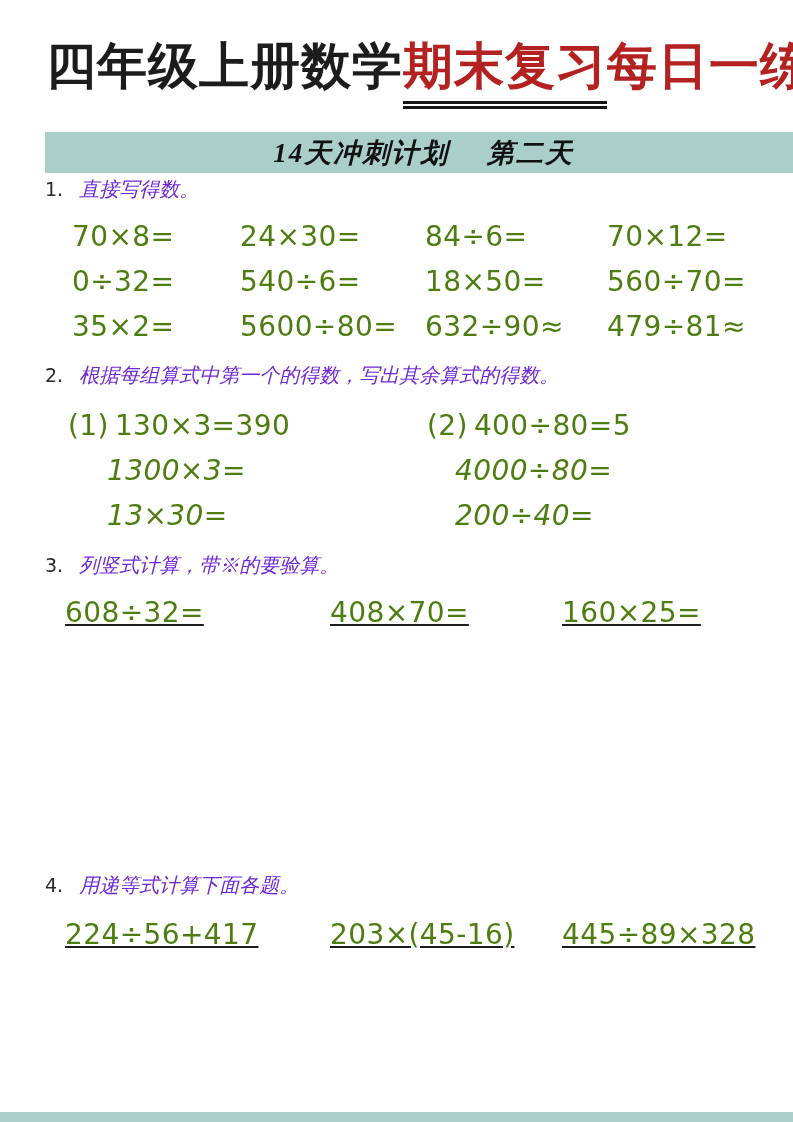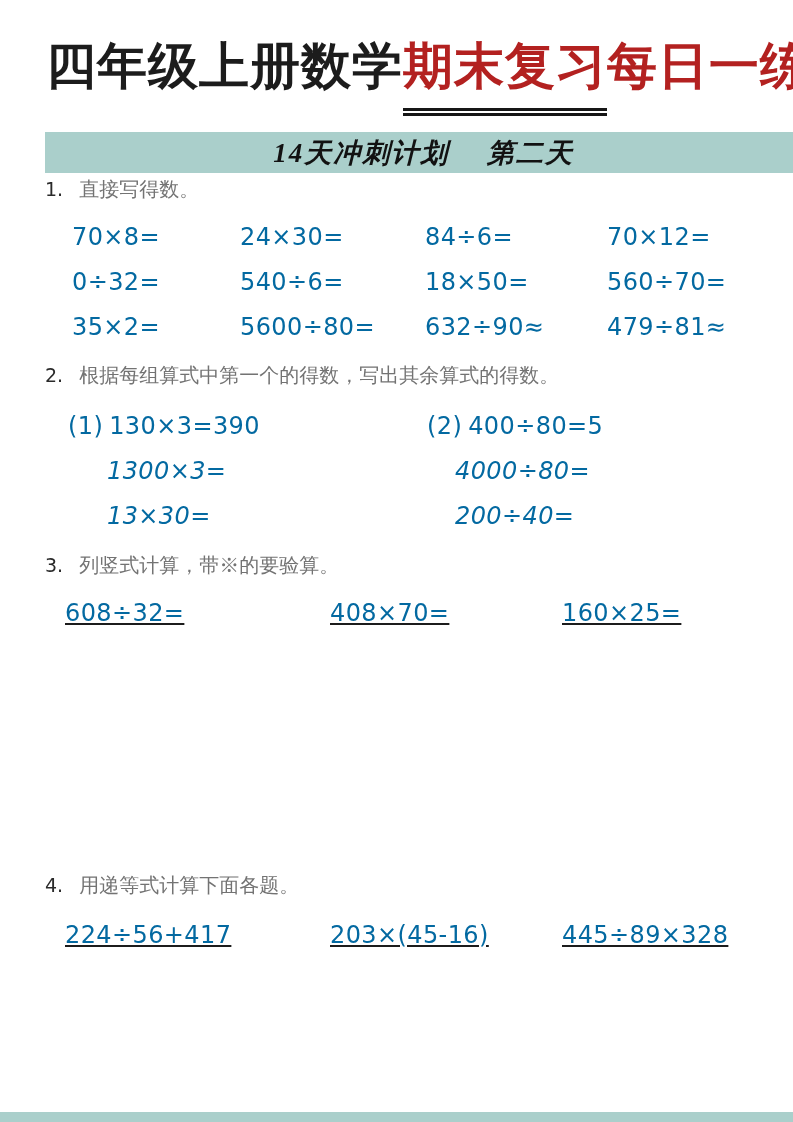--- a/index.html
+++ b/index.html
@@ -14,46 +14,46 @@
   }
   
   .title{
     position:absolute;top:36px;left:46px;
     font-size:50px;font-weight:900;line-height:1.2;
     letter-spacing:1px;white-space:nowrap;
   }
   .title .red{color:#b32120;}
   .title .dbl-underline{
     border-bottom:8px double #161616;
-    padding-bottom:14px;
+    padding-bottom:7px;
   }
   
   .band{
     position:absolute;top:132px;left:45px;width:757px;height:41px;
     background:#aacfcb;
     display:flex;align-items:center;justify-content:center;font-style:italic;
   }
   .band .sub{
     font-size:27px;font-weight:700;letter-spacing:2px;color:#121212;
   }
   
   .sec-head{
     position:absolute;left:45px;
     display:flex;gap:16px;align-items:baseline;
     font-size:20px;line-height:27px;white-space:nowrap;
   }
   .sec-head .sec-num{
     font-family:"DejaVu Sans","Liberation Sans",sans-serif;
     font-size:19px;color:#2a2a2a;
   }
-  .sec-head .sec-text{color:#737373;}
+  .sec-head .sec-text{color:#6d28d9;font-style:italic;}
   
   .expr{
     font-family:"DejaVu Sans","Liberation Sans",sans-serif;
-    font-size:24px;color:#0369a1;letter-spacing:0.4px;white-space:nowrap;
+    font-size:28px;color:#4d7c0f;letter-spacing:0.4px;white-space:nowrap;
   }
   
   .s1-rows{position:absolute;left:72px;top:214px;width:700px;}
   .row4{display:grid;grid-template-columns:168px 185px 182px 130px;height:45px;align-items:center;}
   
   .s2-group{position:absolute;top:403px;}
   .g-line{height:45px;display:flex;align-items:center;}
   .g-first{display:flex;align-items:center;gap:6px;}
   .g-rest{margin-left:var(--indent,39px);font-style:italic;}
   

